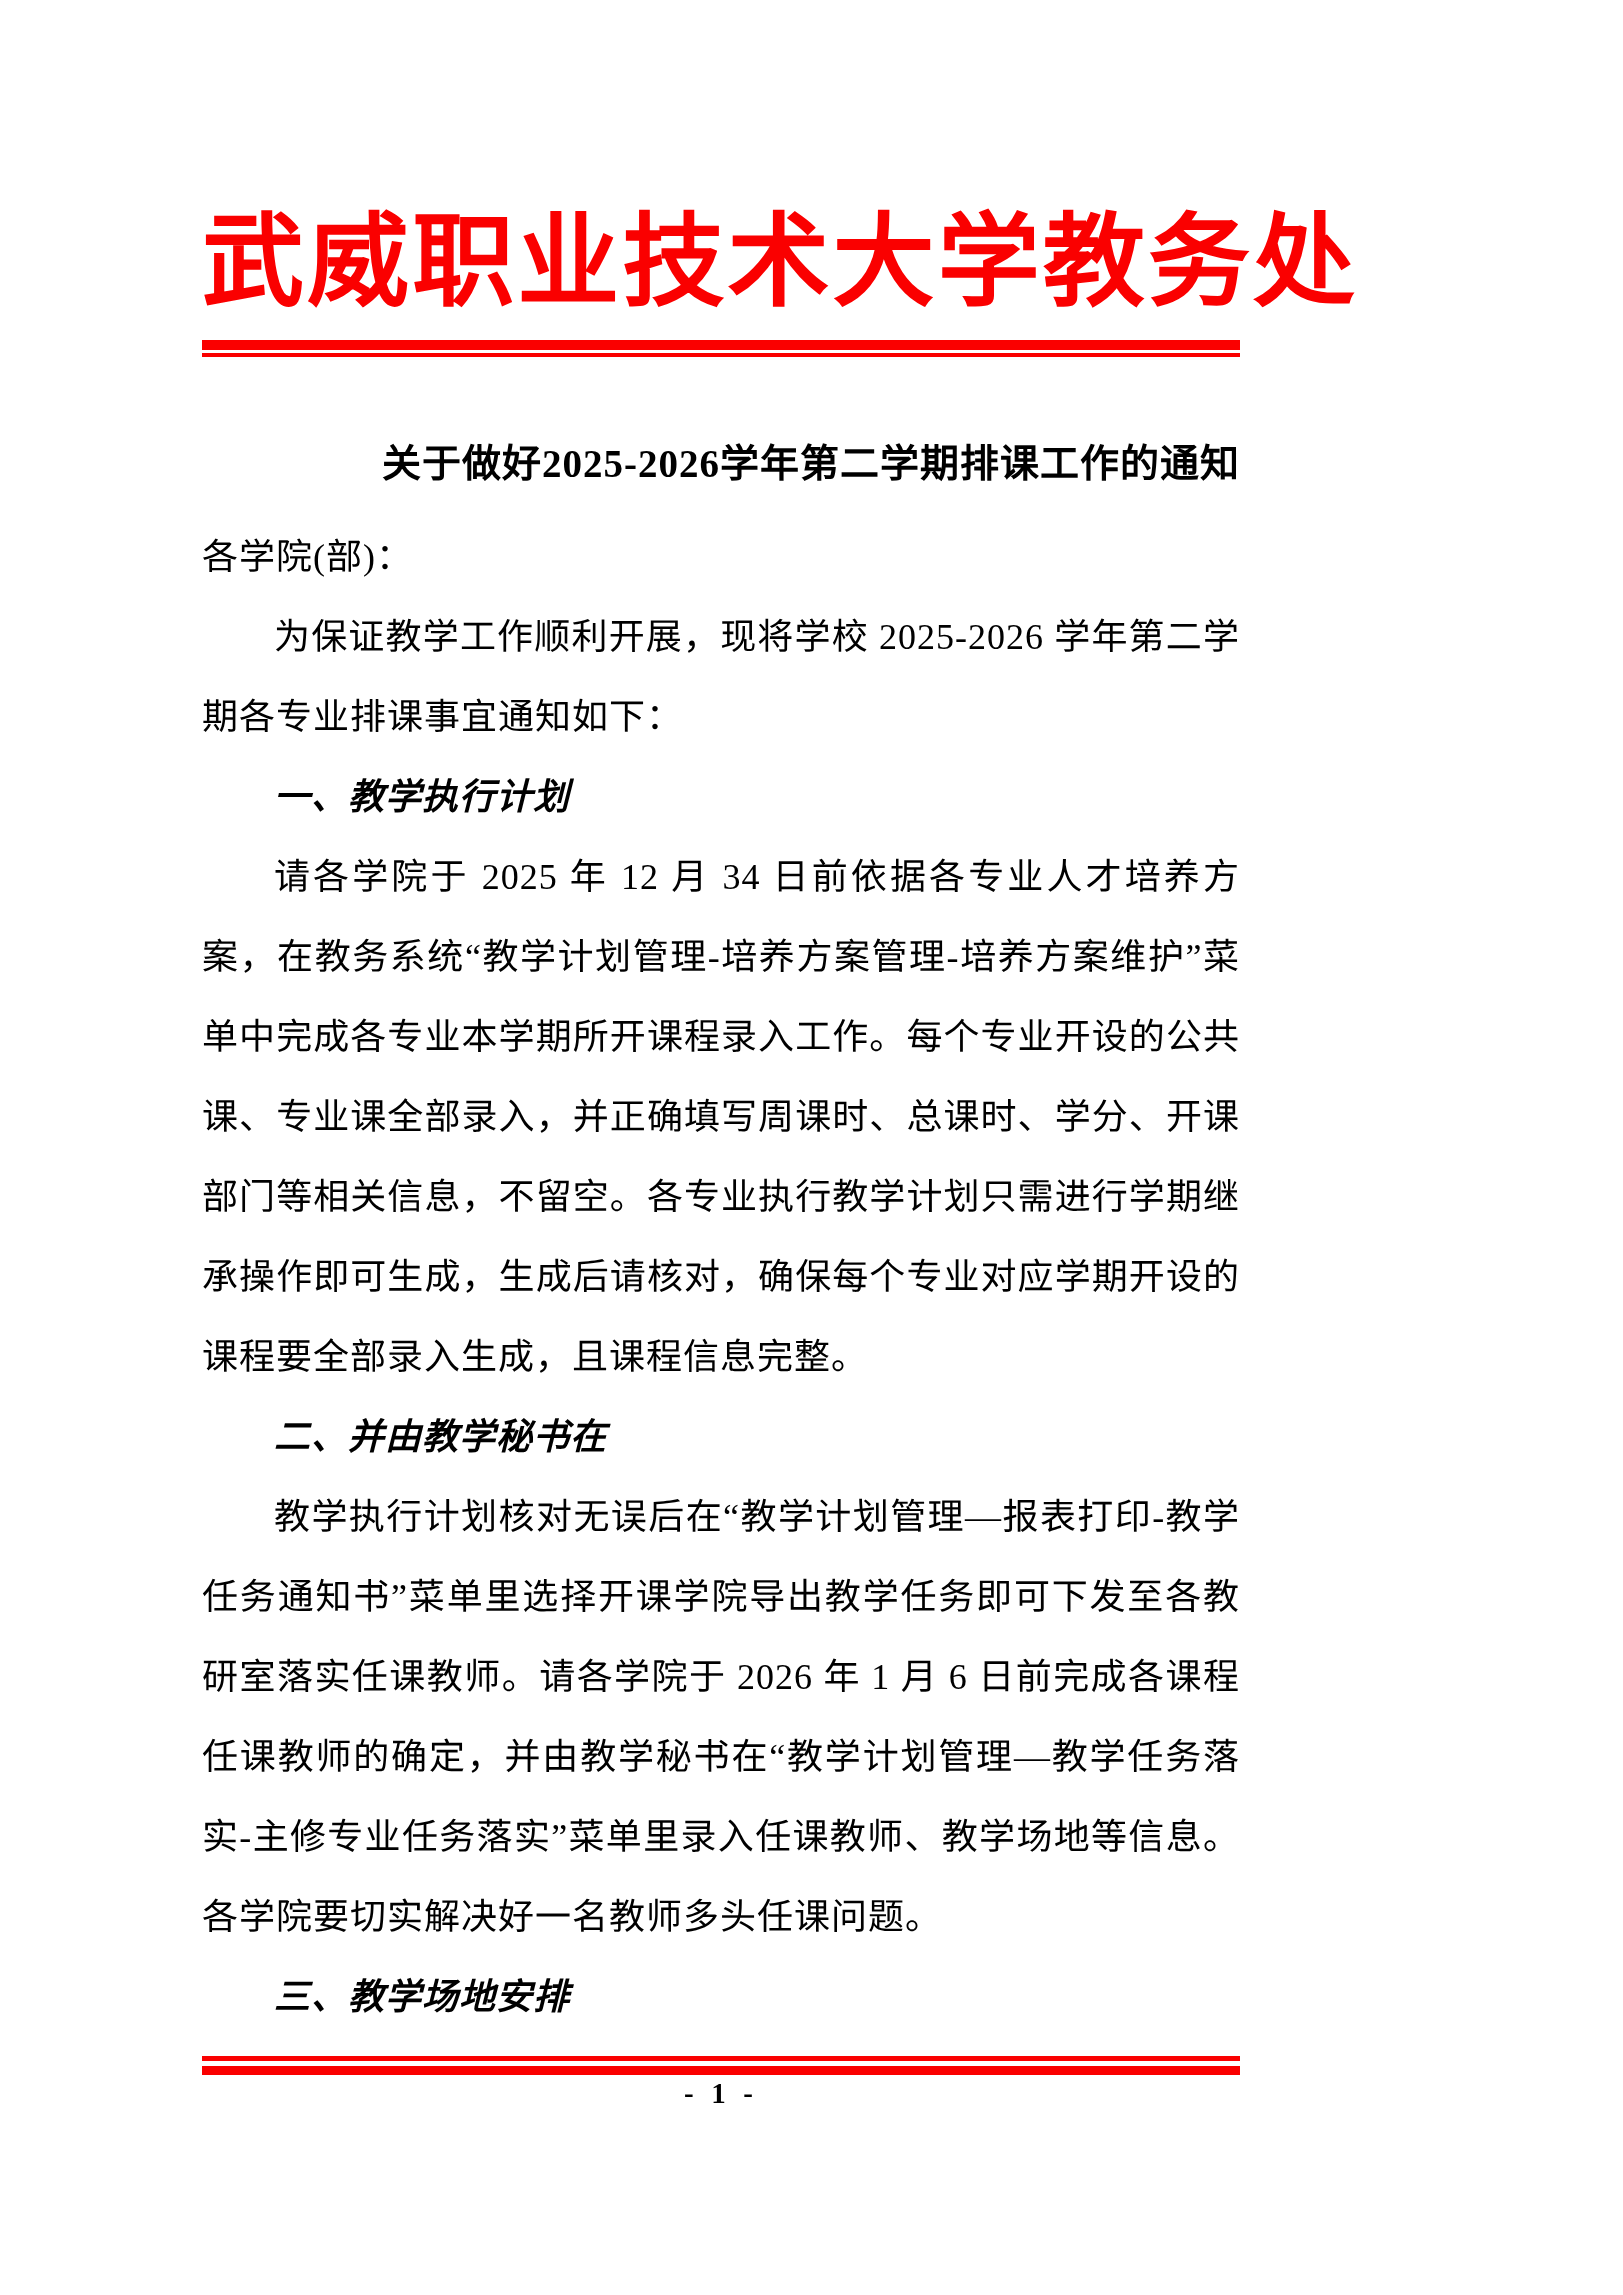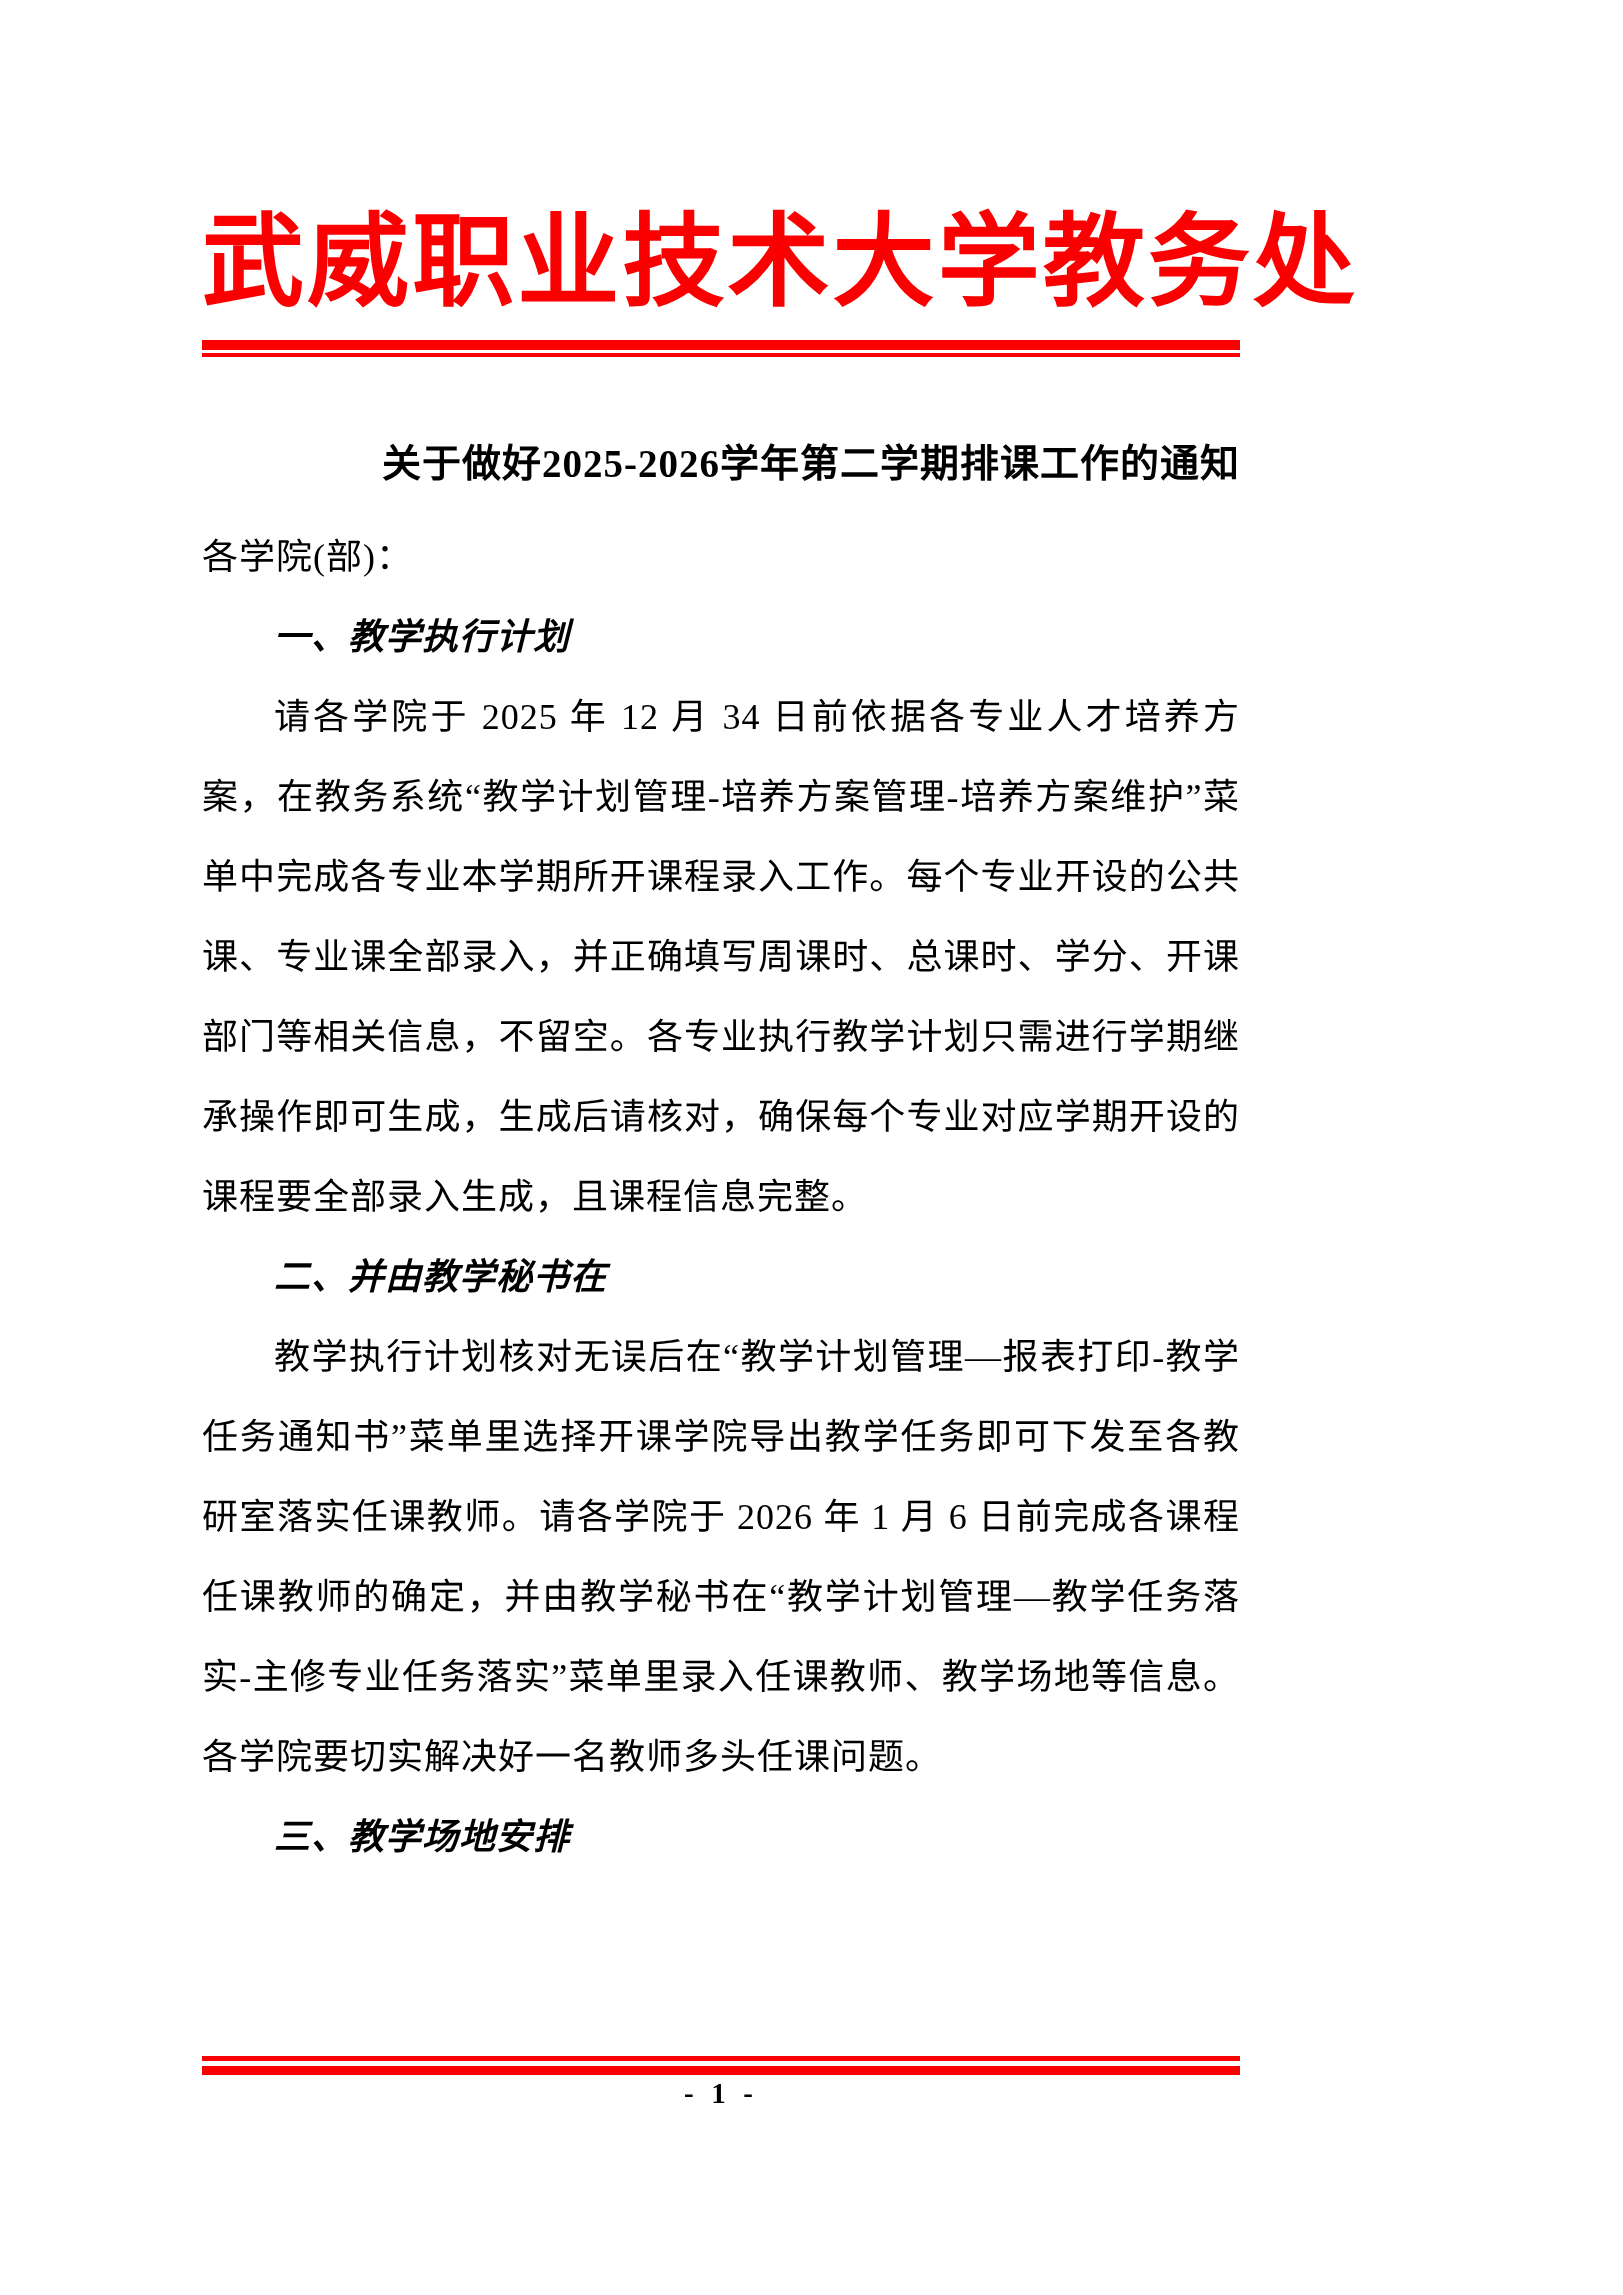--- a/index.html
+++ b/index.html
@@ -99,20 +99,21 @@
     <div class="rule thick"></div>
     <div class="rule thin"></div>
   </div>
 
   <div class="content">
     <h1 class="doc-title">关于做好2025-2026学年第二学期排课工作的通知</h1>
 
     <div class="body-text">
       <p class="salutation">各学院(部)：</p>
 
+      <p class="para">为保证教学工作顺利开展，现将学校 2025-2026 学年第二学期各专业排课事宜通知如下：</p>
 
       <p class="heading">一、教学执行计划</p>
 
       <p class="para">请各学院于 2025 年 12 月 34 日前依据各专业人才培养方案，在教务系统“教学计划管理-培养方案管理-培养方案维护”菜单中完成各专业本学期所开课程录入工作。每个专业开设的公共课、专业课全部录入，并正确填写周课时、总课时、学分、开课部门等相关信息，不留空。各专业执行教学计划只需进行学期继承操作即可生成，生成后请核对，确保每个专业对应学期开设的课程要全部录入生成，且课程信息完整。</p>
 
       <p class="heading">二、并由教学秘书在</p>
 
       <p class="para">教学执行计划核对无误后在“教学计划管理—报表打印-教学任务通知书”菜单里选择开课学院导出教学任务即可下发至各教研室落实任课教师。请各学院于 2026 年 1 月 6 日前完成各课程任课教师的确定，并由教学秘书在“教学计划管理—教学任务落实-主修专业任务落实”菜单里录入任课教师、教学场地等信息。各学院要切实解决好一名教师多头任课问题。</p>
 
       <p class="heading">三、教学场地安排</p>

